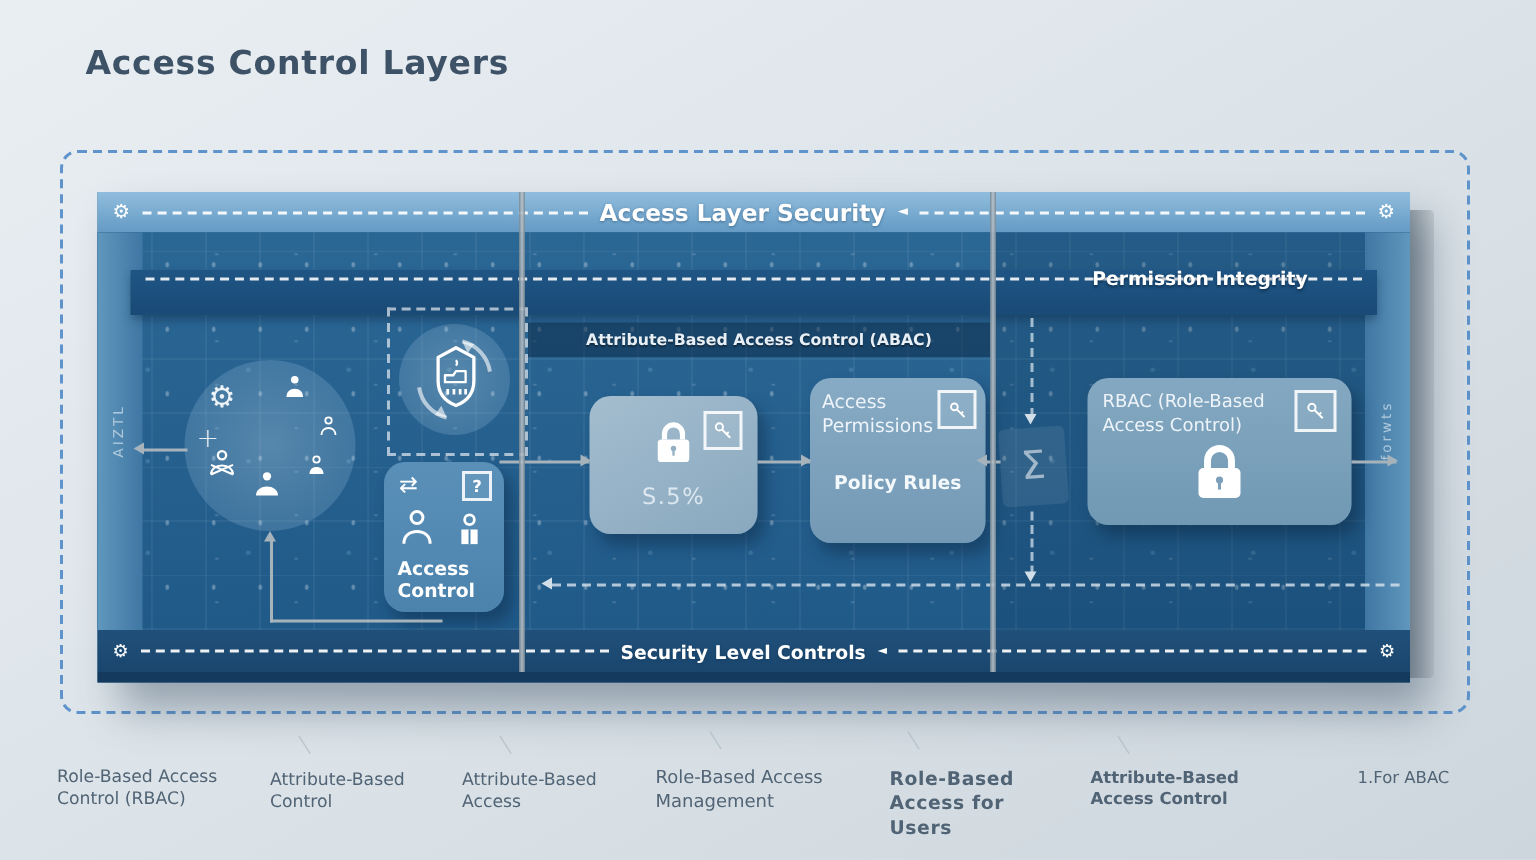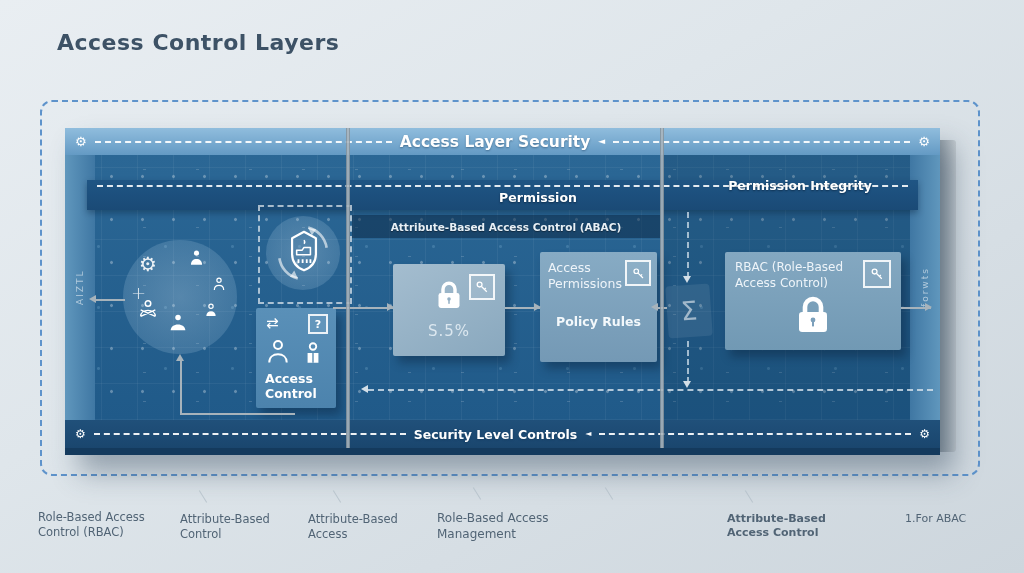--- a/index.html
+++ b/index.html
@@ -30,21 +30,21 @@
   .vlabel{writing-mode:vertical-rl;transform:rotate(180deg);font-size:9px;
           color:rgba(255,255,255,.55);letter-spacing:2px;text-align:center;width:100%;height:100%;
           display:flex;align-items:center;justify-content:center;}
   .headerband{background:linear-gradient(180deg,#1f5584,#1a4a76);box-shadow:0 3px 6px rgba(5,25,45,.35);}
   .hdash{position:absolute;left:10px;right:10px;top:5px;border-top:2px dashed rgba(255,255,255,.88);}
   .hlabel{position:absolute;color:#fff;font-size:12.5px;font-weight:bold;text-align:center;
           text-shadow:0 1px 2px rgba(0,20,40,.55);}
   .subband{background:rgba(9,38,66,.5);display:flex;align-items:center;justify-content:center;}
   .subband span{color:#e8f0f6;font-size:10.5px;font-weight:bold;text-shadow:0 1px 1px rgba(0,0,0,.4);}
   .divider{background:linear-gradient(90deg,#75848e,#bcc5cc,#75848e);opacity:.88;z-index:5;}
-  .card{border-radius:2px;box-shadow:5px 7px 10px rgba(8,30,52,.38);color:#fff;}
+  .card{border-radius:14px;box-shadow:5px 7px 10px rgba(8,30,52,.38);color:#fff;}
   .badge{border:2px solid rgba(255,255,255,.88);background:rgba(255,255,255,.07);
          display:flex;align-items:center;justify-content:center;box-sizing:border-box;}
   .conn{background:#a7b3bb;z-index:4;}
   .dashv{border-left:2px dashed rgba(215,228,238,.72);z-index:4;}
   .dashh{border-top:2px dashed rgba(215,228,238,.8);z-index:4;}
   .ah{width:0;height:0;border-style:solid;z-index:4;}
   .ah-r{border-width:4.5px 0 4.5px 7px;border-color:transparent transparent transparent #a7b3bb;}
   .ah-l{border-width:4.5px 7px 4.5px 0;border-color:transparent #a7b3bb transparent transparent;}
   .ah-u{border-width:0 4.5px 7px 4.5px;border-color:transparent transparent #a7b3bb transparent;}
   .ah-dw{border-width:7px 4.5px 0 4.5px;border-color:#d3dfe8 transparent transparent transparent;}
@@ -87,21 +87,20 @@
         <div class="vlabel">AIZTL</div>
       </div>
       <div class="abs sidestrip r" style="left:845px;top:0;width:30px;height:265px;">
         <div class="vlabel">forwts</div>
       </div>
 
       <div class="abs" style="left:599px;top:0;width:246px;height:265px;background:rgba(8,35,62,.16);"></div>
 
       <div class="abs headerband" style="left:22px;top:25px;width:831px;height:30px;">
         <div class="hdash"></div>
-        <div class="hlabel" style="left:331px;width:240px;top:10px;">Permission</div>
         <div class="hlabel" style="left:593px;width:240px;top:-2px;z-index:2;">Permission Integrity</div>
       </div>
 
       <div class="abs subband" style="left:287px;top:60px;width:308px;height:23px;">
         <span>Attribute-Based Access Control (ABAC)</span>
       </div>
 
       <div class="abs dashbox" style="left:193px;top:50px;width:90px;height:95px;">
         <div class="abs circle" style="left:6px;top:9px;width:74px;height:74px;"></div>
         <svg class="abs" style="left:8px;top:11px;" width="70" height="70" viewBox="0 0 80 80">
@@ -252,16 +251,17 @@
   <div class="abs leader" style="left:196px;top:496px;"></div>
   <div class="abs leader" style="left:330px;top:496px;"></div>
   <div class="abs leader" style="left:470px;top:493px;"></div>
   <div class="abs leader" style="left:602px;top:493px;"></div>
   <div class="abs leader" style="left:742px;top:496px;"></div>
 
   <div class="abs caption" style="left:38px;top:510px;width:112px;">Role-Based Access Control (RBAC)</div>
   <div class="abs caption" style="left:308px;top:512px;width:92px;">Attribute-Based Access</div>
   <div class="abs caption" style="left:180px;top:512px;width:92px;">Attribute-Based Control</div>
   <div class="abs caption" style="left:437px;top:511px;width:132px;font-size:12px;">Role-Based Access Management</div>
+  <div class="abs caption b" style="left:593px;top:511px;width:92px;font-size:12.5px;letter-spacing:.4px;">Role-Based Access for Users</div>
   <div class="abs caption b" style="left:727px;top:512px;width:135px;font-size:11px;">Attribute-Based Access Control</div>
   <div class="abs caption" style="left:905px;top:512px;width:70px;font-size:11px;">1.For ABAC</div>
 
 </div>
 
 </body></html>

